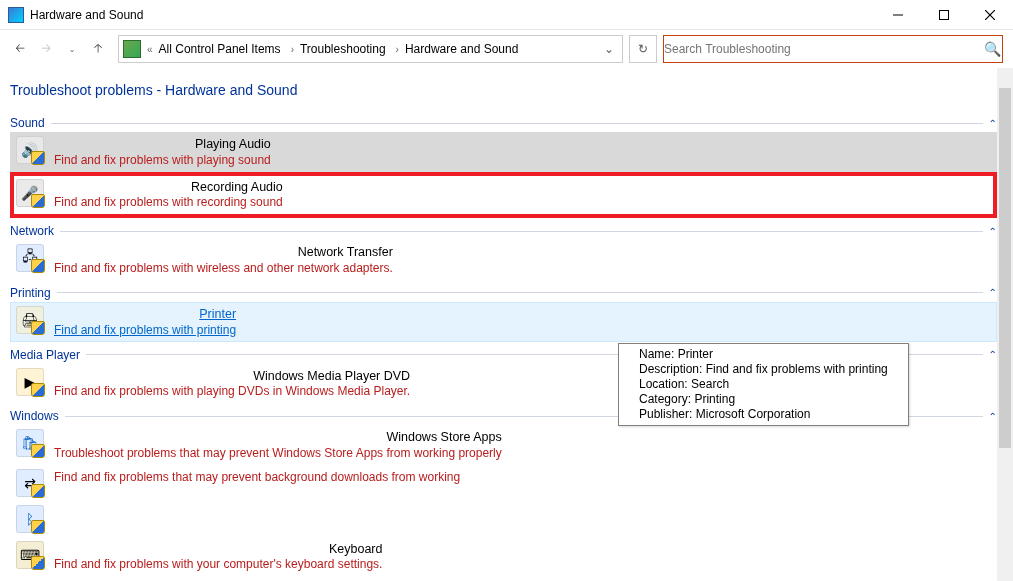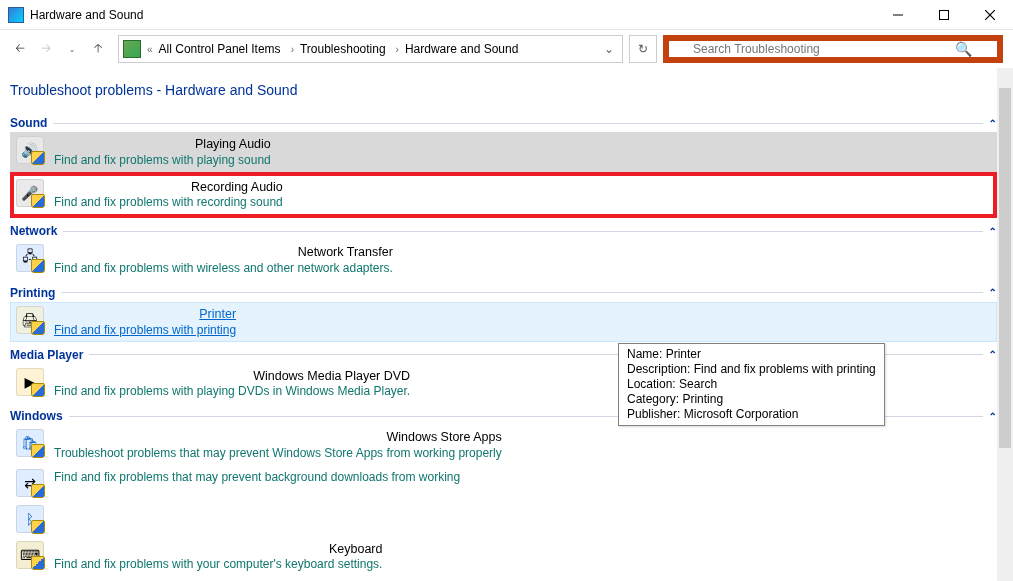--- a/index.html
+++ b/index.html
@@ -84,24 +84,24 @@
   }
   .refresh-btn {
     width: 28px; height: 28px;
     border: 1px solid #cccccc;
     display: flex; align-items: center; justify-content: center;
     color: #555;
   }
   .searchbar {
     width: 340px;
     height: 28px;
-    border: 6px solid #c2410c;
-    display: flex;
-    align-items: center;
-    padding: 0 24px;
+    border: 1px solid #c2410c;
+    display: flex;
+    align-items: center;
+    padding: 0 0;
   }
   .searchbar input {
     border: none; outline: none; flex: 1;
     font-family: inherit; font-size: 12px;
     color: #333;
   }
   .searchbar .search-icon { color: #888; font-size: 14px; }
 
   
   .content-wrap {
@@ -132,21 +132,20 @@
     color: #003399;
     font-size: 14px;
     font-weight: 400;
     margin: 4px 0 18px 0;
   }
 
   .section-header {
     display: flex;
     align-items: center;
     margin: 6px 0 2px 0;
-    font-weight: bold;
   }
   .section-title {
     color: #003399;
     font-size: 12px;
   }
   .section-line {
     flex: 1;
     height: 1px;
     background: #d0d6e2;
     margin-left: 6px;
@@ -175,21 +174,21 @@
   .item .icon .shield {
     position: absolute; right: -2px; bottom: -2px;
     width: 14px; height: 14px;
     background: linear-gradient(135deg,#ffd24a 50%,#2a6cd6 50%);
     border: 1px solid #aa8a00;
     border-radius: 2px 2px 3px 3px;
     transform: rotate(0deg);
   }
   .item .txt { line-height: 1.25; padding-top: 1px; text-align: right; }
   .item .name { font-size: 12.5px; color: #000; }
-  .item .desc { font-size: 12px; color: #0f766e; }
+  .item .desc { font-size: 12px; color: #b91c1c; }
 
   .item.selected {
     background: #d9d9d9;
   }
   .item.hover {
     background: #e5f3ff;
     border: 1px solid #cce8ff;
     padding: 3px 5px;
   }
   .item.hover .name { color: #0066cc; text-decoration: underline; }
@@ -212,21 +211,21 @@
   .ic-bt { background: #e0ecff; color:#0a63c2; }
   .ic-kb { background: #f4eed4; }
 
   
   .tooltip {
     position: absolute;
     left: 618px;
     top: 275px;
     background: #ffffff;
     border: 1px solid #808080;
-    padding: 3px 8px;
+    padding: 3px 20px;
     font-size: 12px;
     line-height: 1.25;
     box-shadow: 1px 1px 2px rgba(0,0,0,0.15);
     z-index: 30;
     color: #000;
   }
 </style>
 </head>
 <body>
 

